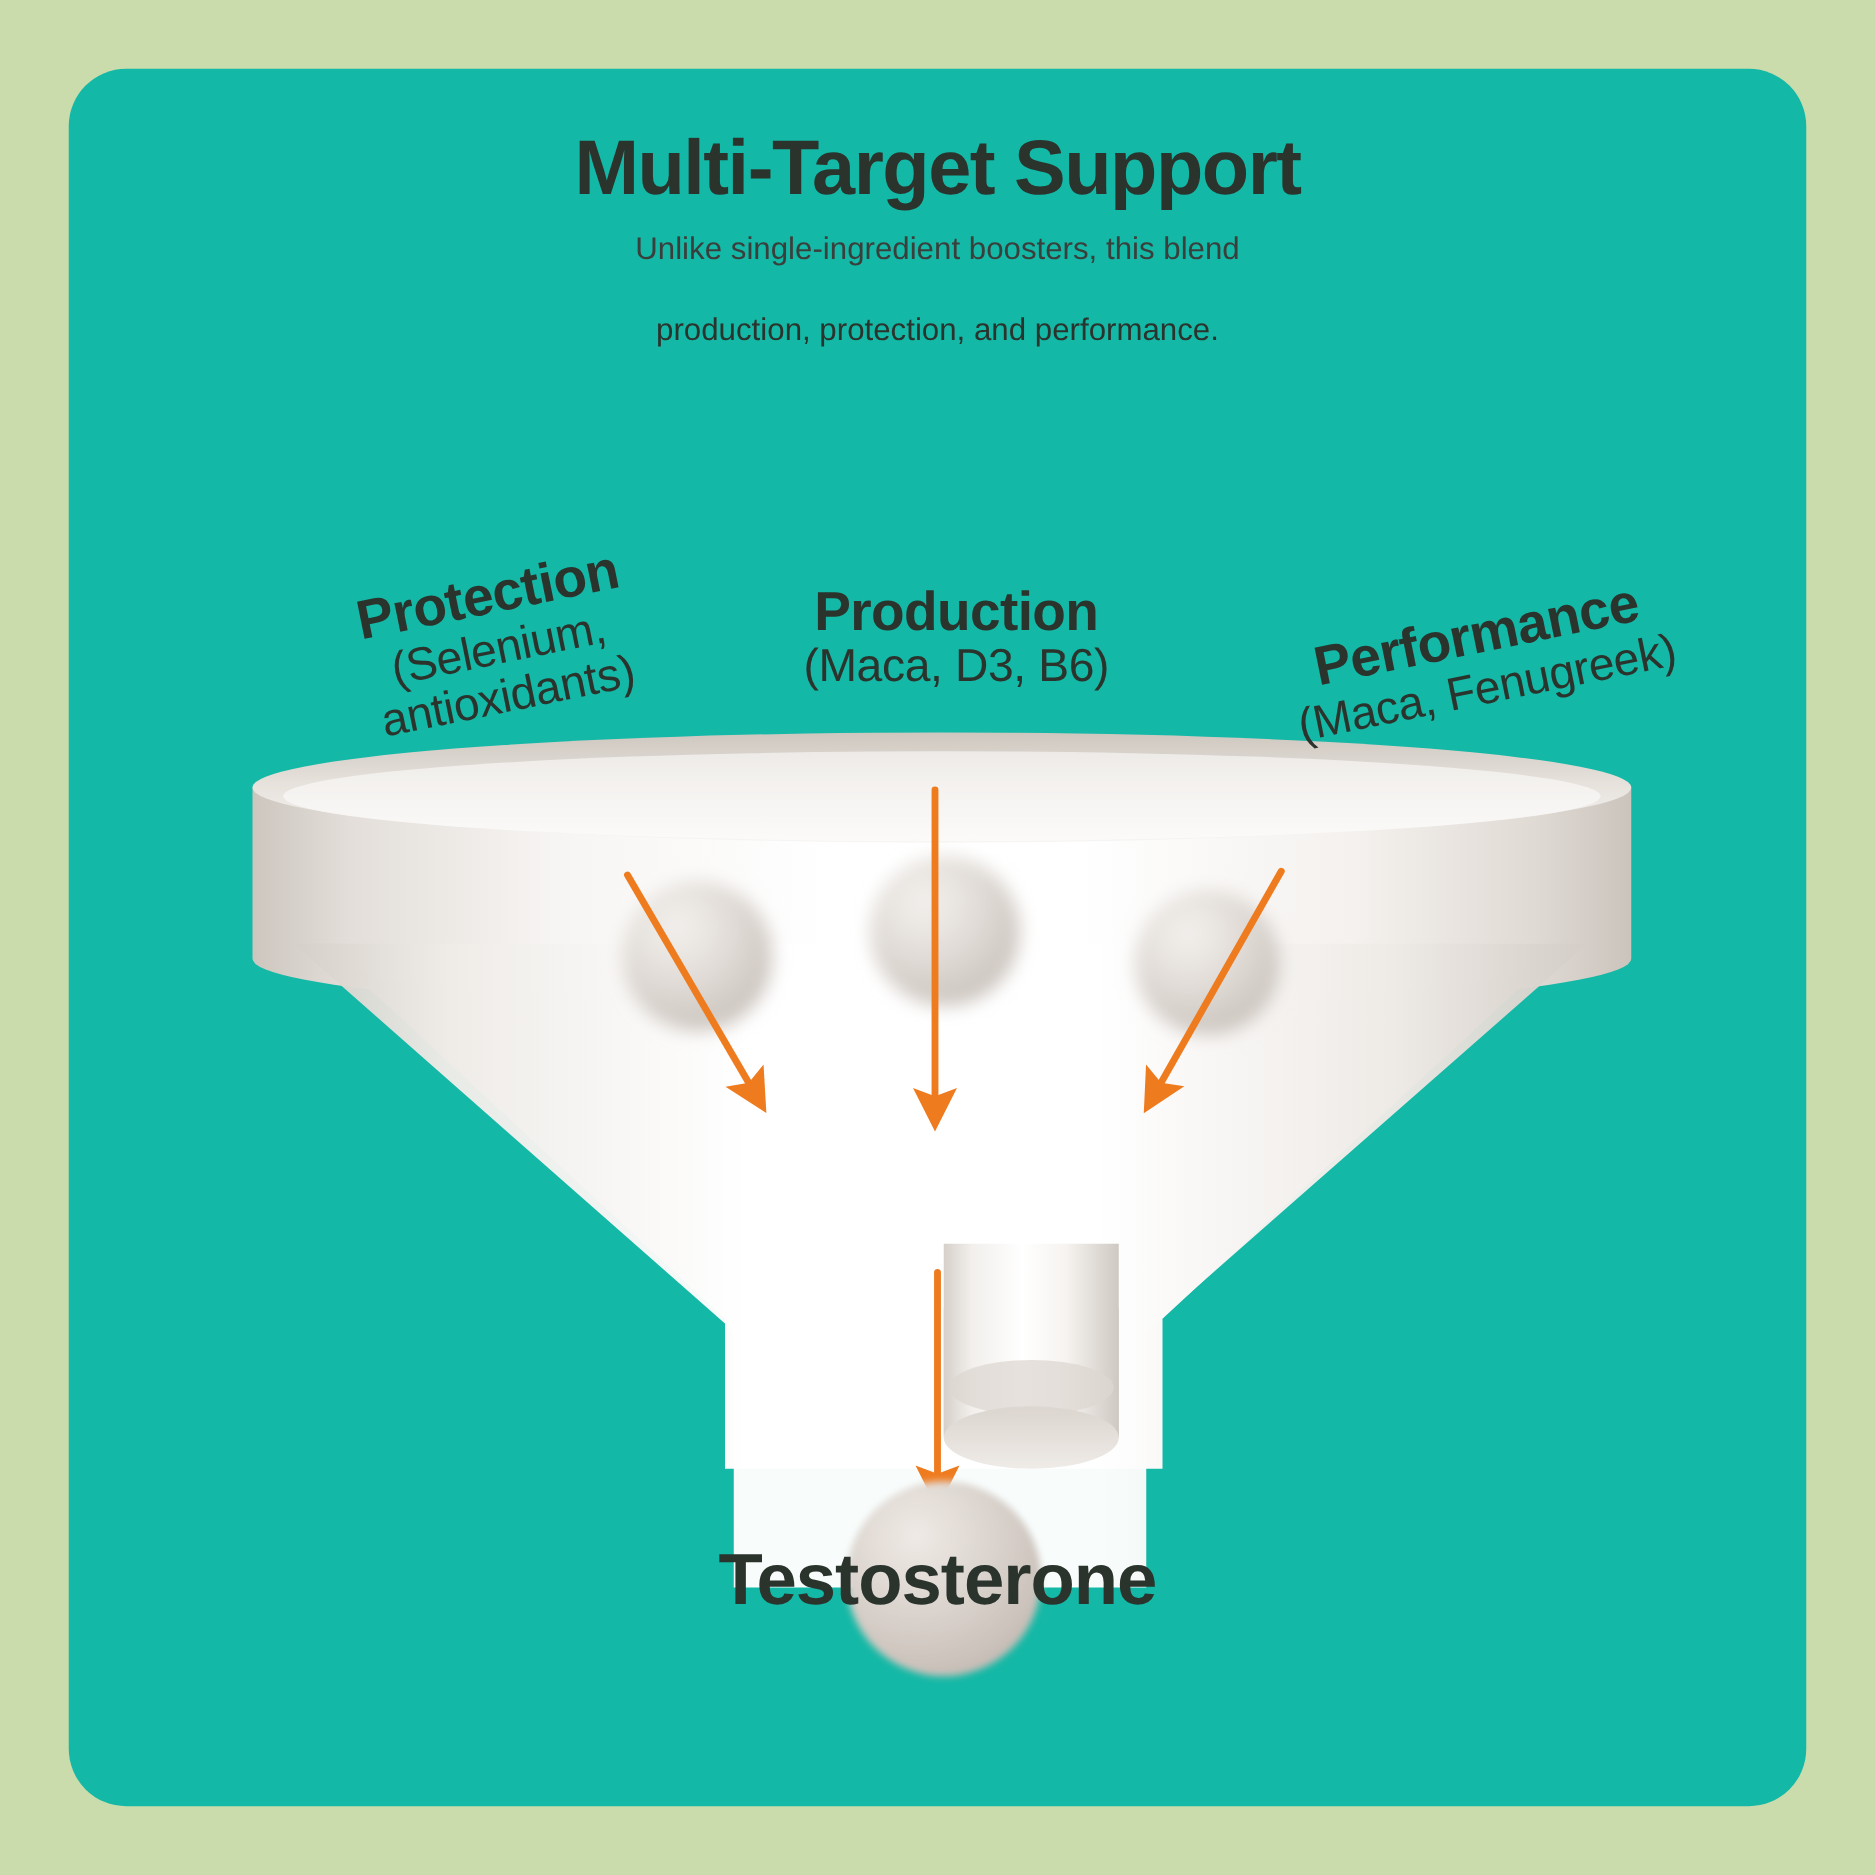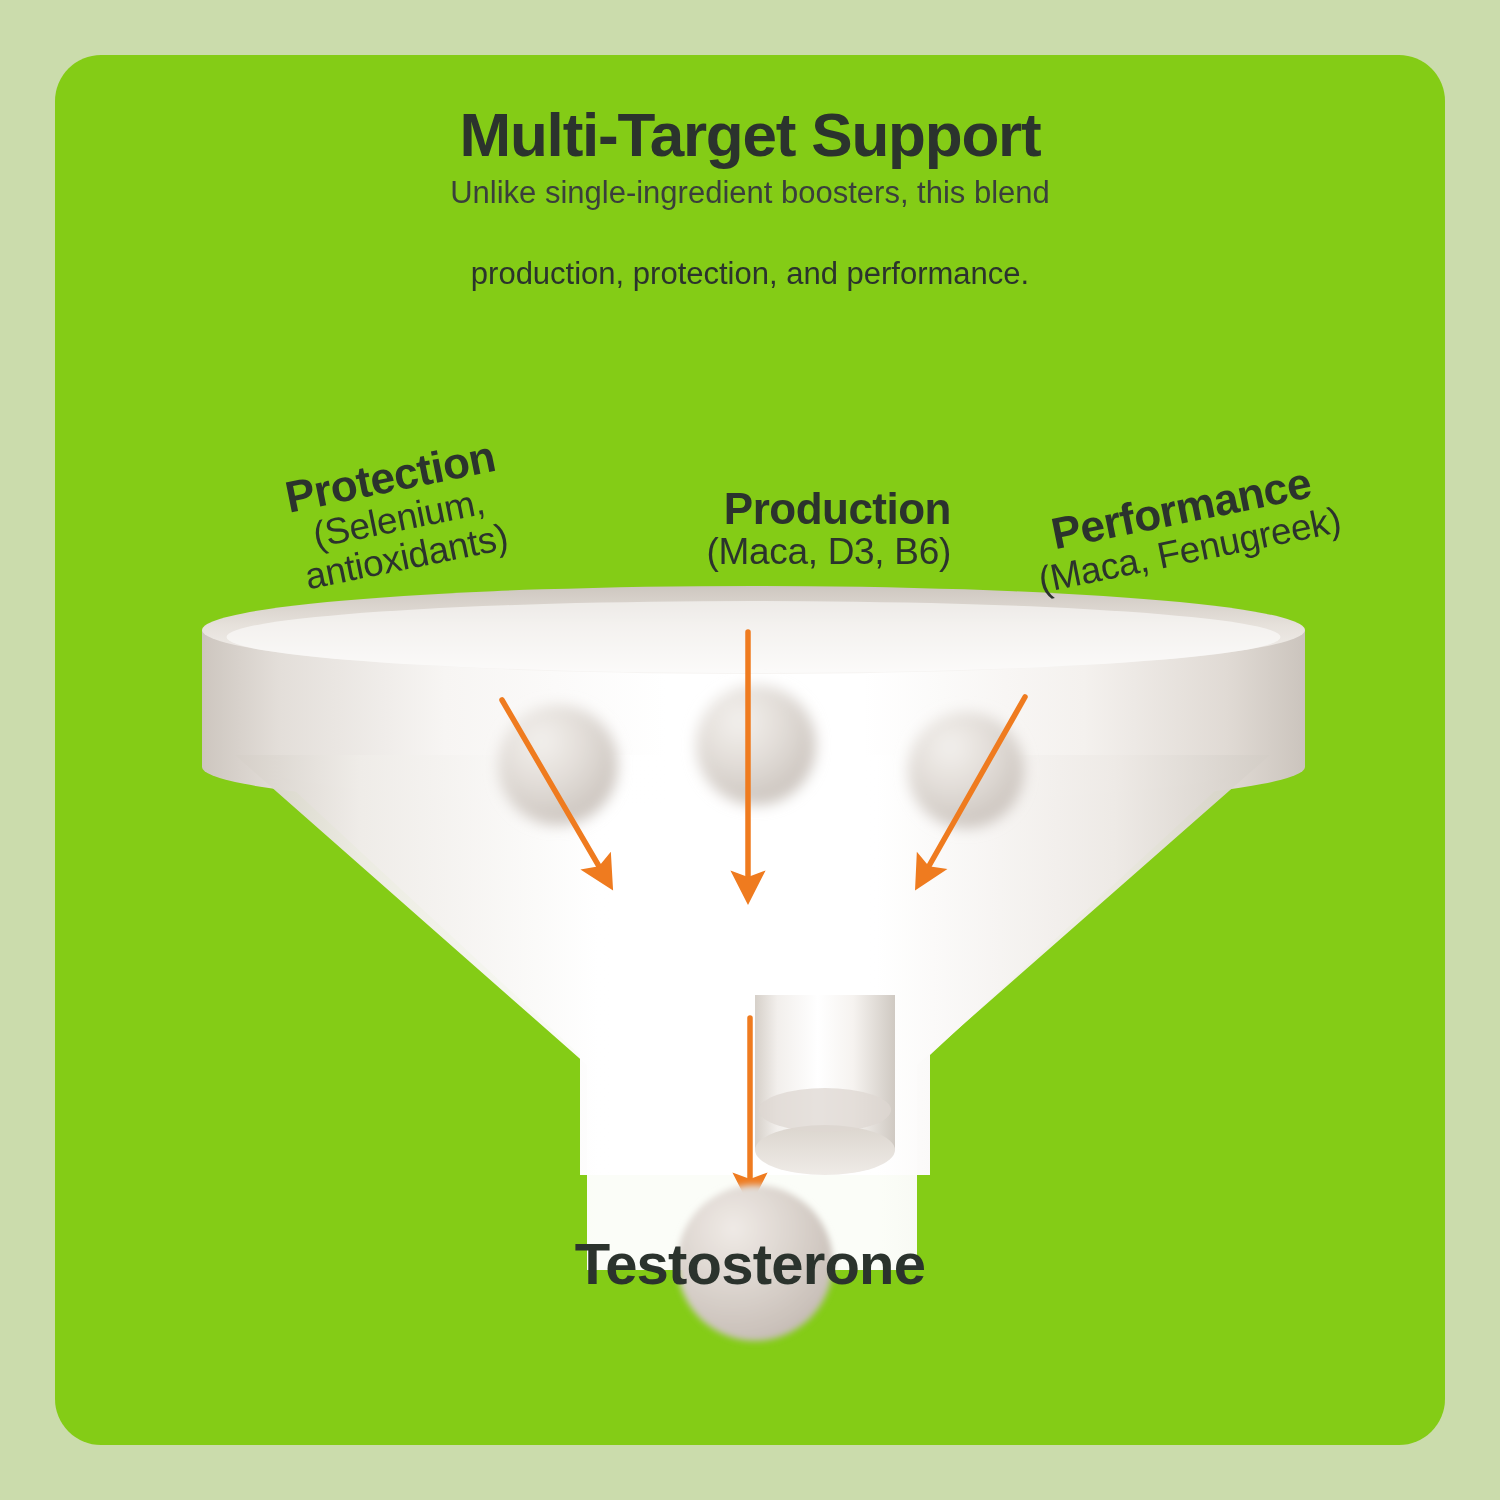--- a/index.html
+++ b/index.html
@@ -17,21 +17,21 @@
     position: relative;
     width: 1500px;
     height: 1500px;
   }
   #card {
     position: absolute;
     left: 55px;
     top: 55px;
     width: 1390px;
     height: 1390px;
-    background: #84cc16;
+    background: #14b8a6;
     border-radius: 46px;
     overflow: hidden;
   }
 
   
   #header {
     position: absolute;
     left: 0;
     top: 45px;
     width: 1390px;
@@ -40,23 +40,23 @@
   #title {
     font-size: 62px;
     font-weight: 700;
     color: #2b332d;
     letter-spacing: -1.2px;
     line-height: 1.12;
     margin: 0;
     font-family: "Liberation Sans", sans-serif;
   }
   #subtitle {
-    margin: 4px auto 0 auto;
+    margin: 14px auto 0 auto;
     width: 840px;
-    font-size: 31px;
+    font-size: 25px;
     line-height: 1.30;
     color: #3a3f3c;
     font-family: "Liberation Sans", sans-serif;
   }
   #subtitle .emph {
     font-weight: 400;
     color: #2b332d;
   }
 
   
@@ -94,25 +94,24 @@
     left: 188px;
     top: 398px;
     width: 310px;
     text-align: center;
     transform: rotate(-11.5deg);
     transform-origin: 50% 50%;
   }
   #label-protection .plabel-sub { white-space: normal; }
 
   #label-production {
-    left: 556px;
+    left: 540px;
     top: 412px;
     width: 340px;
-    text-align: right;
-    margin-top: 19px;
+    text-align: center;
   }
 
   #label-performance {
     left: 930px;
     top: 430px;
     width: 400px;
     text-align: center;
     transform: rotate(-11.5deg);
     transform-origin: 50% 50%;
   }

